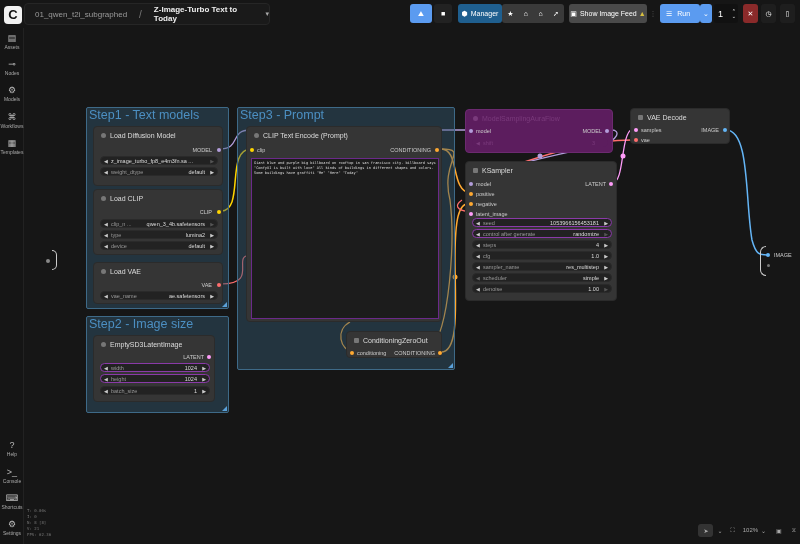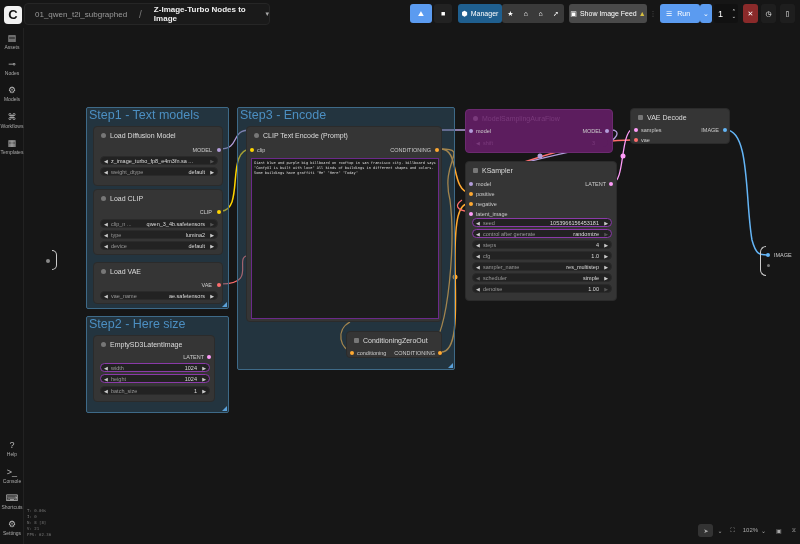--- a/index.html
+++ b/index.html
@@ -75,21 +75,21 @@
   <circle cx="623" cy="156" r="2.5" fill="#ff9cf9"></circle>
 
   <path d="M726,130 C750,130 745,200 752,240 C756,255 760,255 767,255" stroke="#64b5f6" stroke-width="1.5" fill="none"></path>
 </svg>
 
 <div class="topbar">
   <div class="logo">C</div>
   <div class="crumbs">
     <span class="crumb1">01_qwen_t2i_subgraphed</span>
     <span class="crumb-sep">/</span>
-    <span class="crumb2">Z-Image-Turbo Nodes to Image</span>
+    <span class="crumb2">Z-Image-Turbo Text to Today</span>
     <span class="crumb-chev">▾</span>
   </div>
   <div class="tb" style="left:410px;width:22px;background:#5b9bf0;">
     <span>⛰</span>
   </div>
   <div class="tb" style="left:434px;width:18px;background:#222;">
     <span>■</span>
   </div>
   <div class="tb" style="left:458px;width:44px;background:#1f5f8f;">
     <span style="margin-right:3px;">⬢</span>
@@ -150,26 +150,26 @@
 
 <div style="position:absolute;left:46px;top:259px;width:4px;height:4px;border-radius:50%;background:#888;"></div>
 <div class="bracket" style="left:52px;top:250px;width:5px;height:20px;"></div>
 
 <div class="group" style="left:86px;top:107px;width:143px;height:202px;">
   <div class="group-title">Step1 - Text models</div>
   <div class="group-corner"></div>
 </div>
 
 <div class="group" style="left:86px;top:316px;width:143px;height:97px;">
-  <div class="group-title">Step2 - Here size</div>
+  <div class="group-title">Step2 - Image size</div>
   <div class="group-corner"></div>
 </div>
 
 <div class="group" style="left:237px;top:107px;width:218px;height:263px;">
-  <div class="group-title">Step3 - Encode</div>
+  <div class="group-title">Step3 - Prompt</div>
   <div class="group-corner"></div>
 </div>
 
 <div class="node" style="left:93px;top:126px;width:130px;height:60px;">
   <div class="node-dot"></div>
   <div class="node-title">Load Diffusion Model</div>
   <div class="slot-label slot-r" style="right:10px;top:20px;">MODEL</div>
   <div class="port" style="right:1px;top:21px;background:#b39ddb;"></div>
   <div class="widget" style="left:6px;top:29px;width:118px;">
     <span class="w-left">◀</span>

